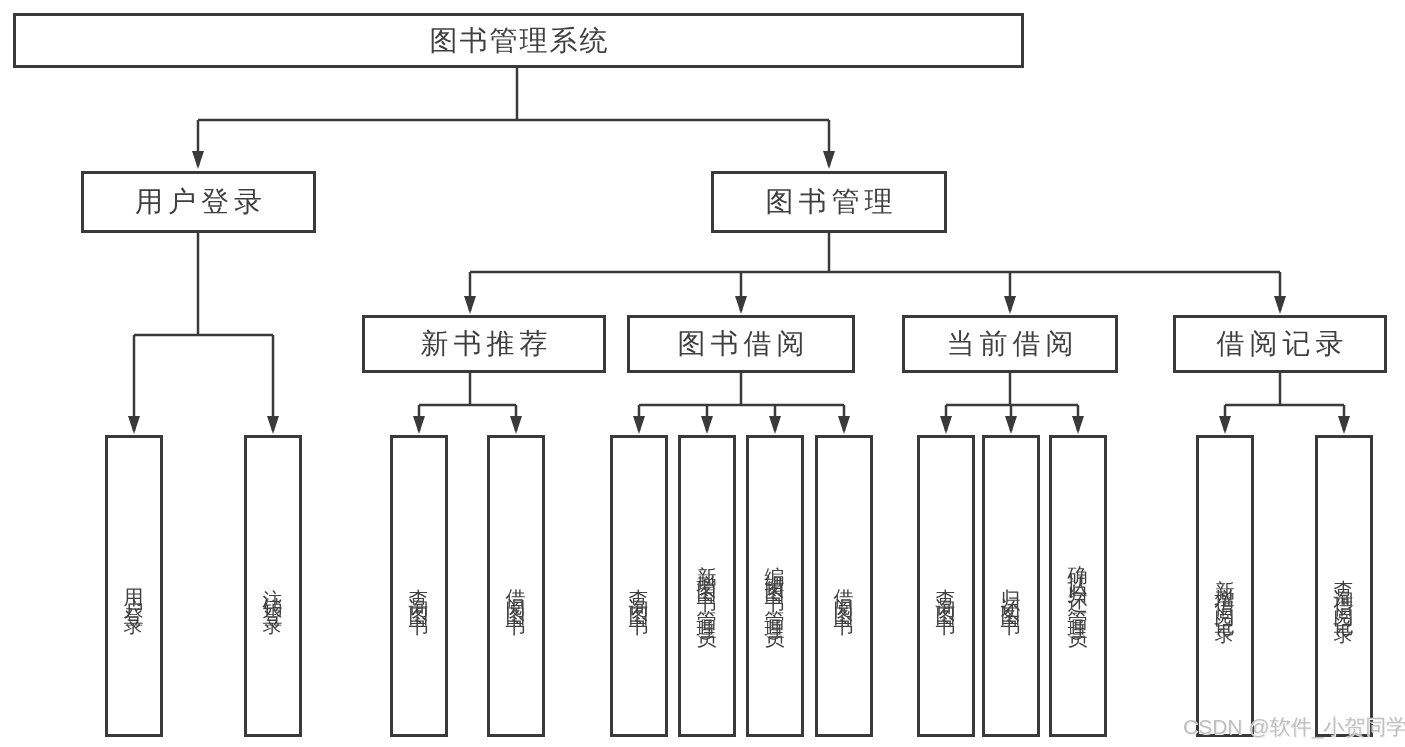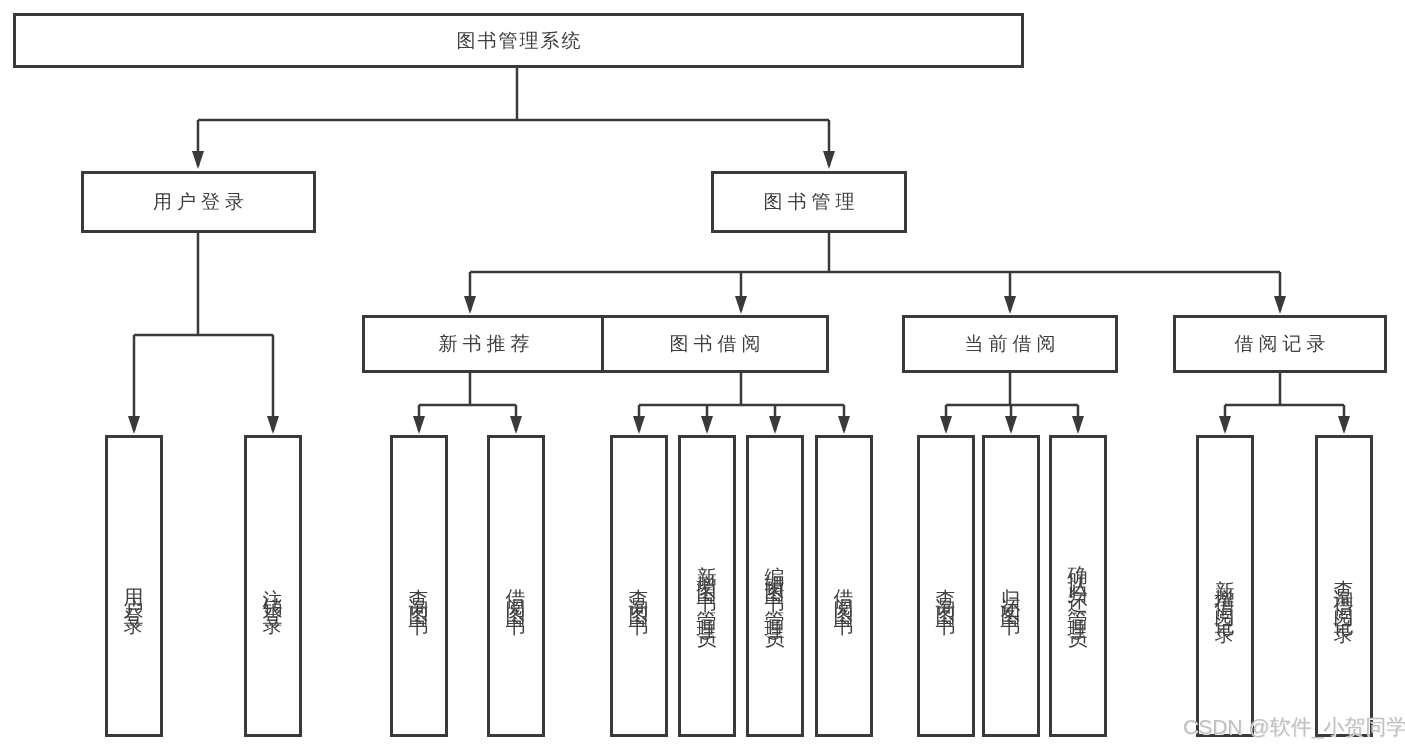--- a/index.html
+++ b/index.html
@@ -27,21 +27,21 @@
     box-sizing: border-box;
     background: #ffffff;
     border: 3px solid #3a3a3a;
     display: flex;
     align-items: center;
     justify-content: center;
     z-index: 1;
     color: #3f3f3f;
   }
   .node .lbl {
-    font-size: 19px;
+    font-size: 28px;
     letter-spacing: 5px;
     margin-right: -5px; 
     white-space: nowrap;
   }
   .node.root .lbl {
     letter-spacing: 2px;
     margin-right: -2px;
   }
   .node.v .vlbl {
     writing-mode: vertical-rl;
@@ -117,28 +117,28 @@
     </g>
   </svg>
 
   <div class="node root" style="left:13px;top:13px;width:1011px;height:55px">
     <span class="lbl">图书管理系统</span>
   </div>
 
   <div class="node" style="left:81px;top:171px;width:235px;height:62px">
     <span class="lbl">用户登录</span>
   </div>
-  <div class="node" style="left:711px;top:171px;width:196px;height:62px">
+  <div class="node" style="left:711px;top:171px;width:236px;height:62px">
     <span class="lbl">图书管理</span>
   </div>
 
   <div class="node" style="left:362px;top:315px;width:244px;height:58px">
     <span class="lbl">新书推荐</span>
   </div>
-  <div class="node" style="left:601px;top:315px;width:228px;height:58px">
+  <div class="node" style="left:627px;top:315px;width:228px;height:58px">
     <span class="lbl">图书借阅</span>
   </div>
   <div class="node" style="left:902px;top:315px;width:216px;height:58px">
     <span class="lbl">当前借阅</span>
   </div>
   <div class="node" style="left:1173px;top:315px;width:214px;height:58px">
     <span class="lbl">借阅记录</span>
   </div>
 
   <div class="node v" style="left:105px;top:435px;width:58px;height:302px">

